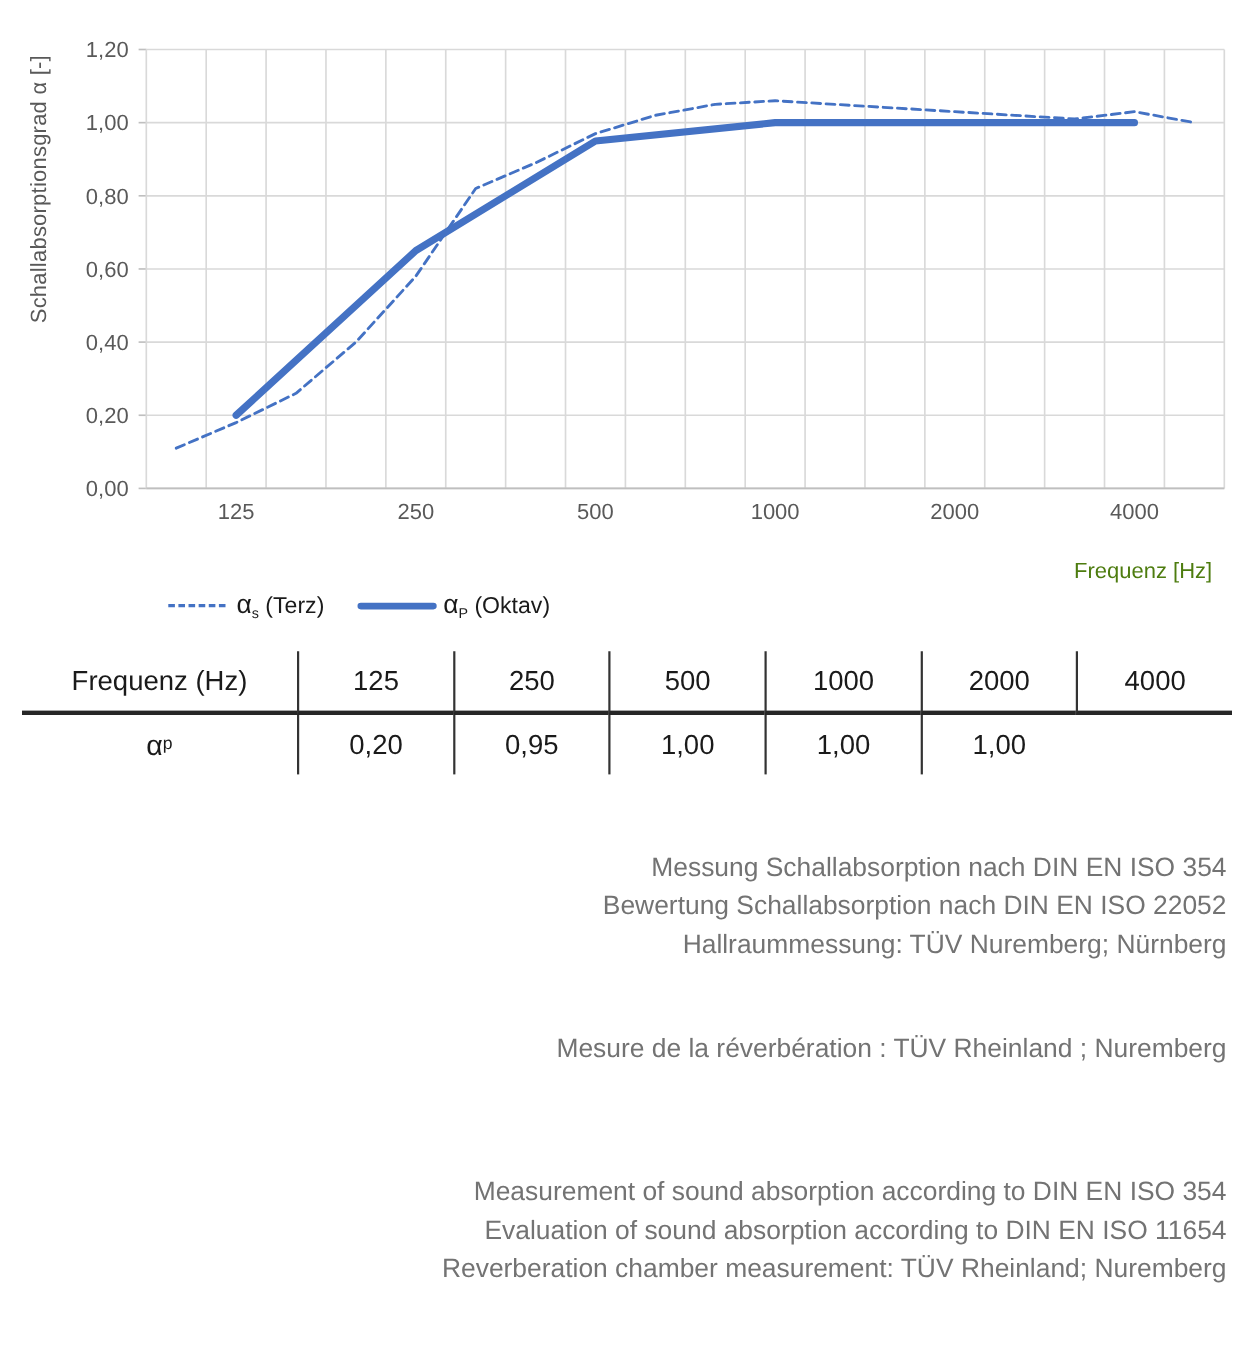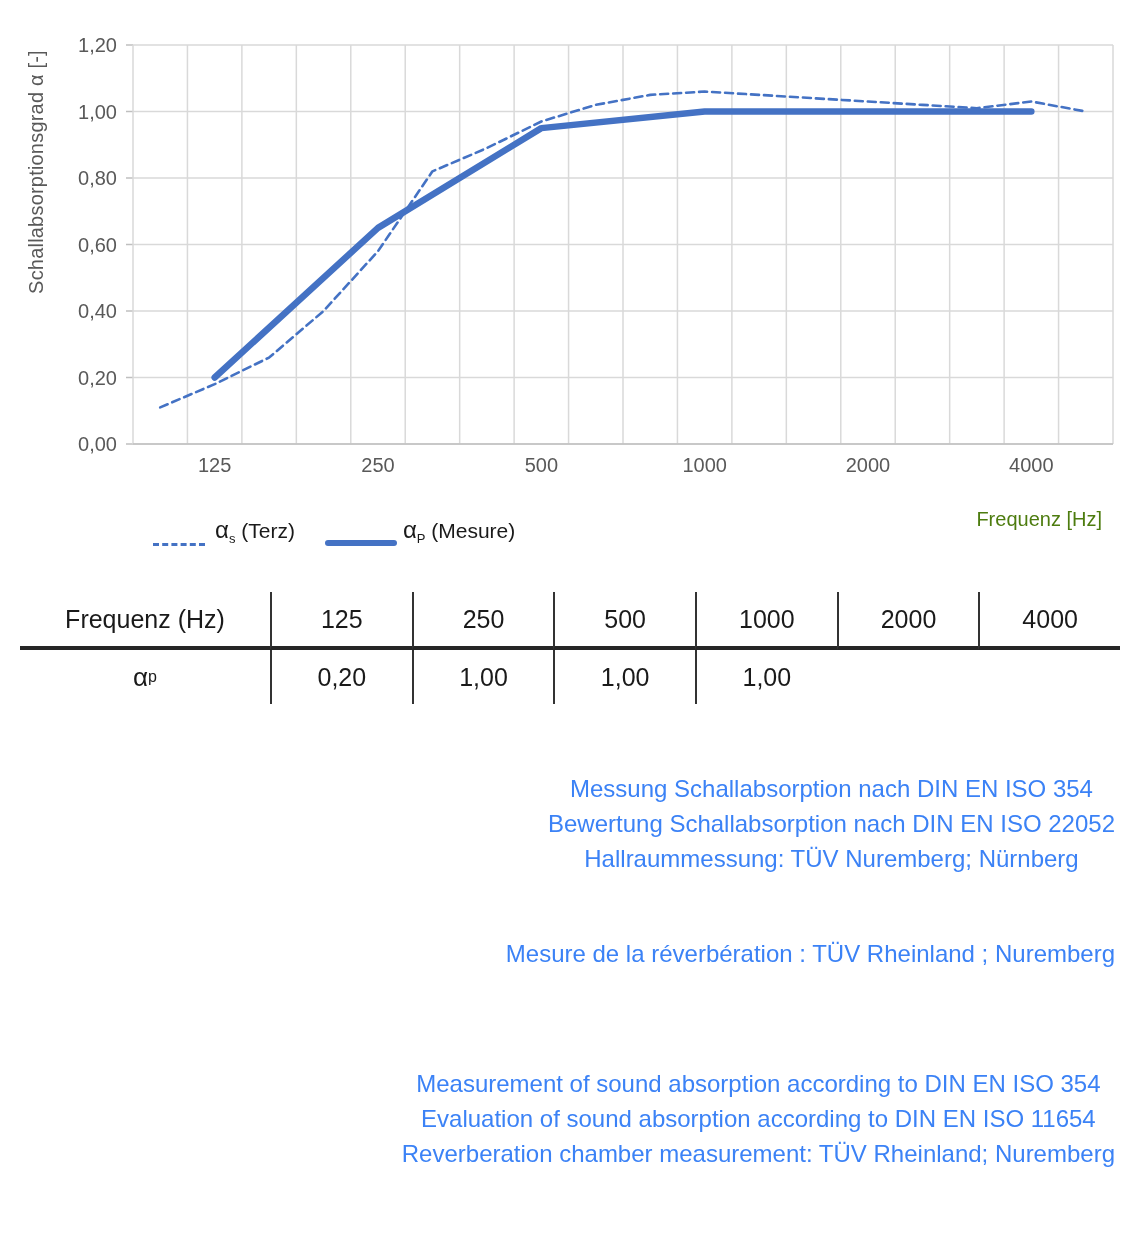--- a/index.html
+++ b/index.html
@@ -16,21 +16,21 @@
     white-space:nowrap;font-size:20px;color:#595959;letter-spacing:0.2px;
   }
   .x-title{
     position:absolute;top:508px;right:33px;
     font-size:20px;color:#4d7c0f;
   }
   .legend{
     position:absolute;top:516px;left:153px;
     display:flex;align-items:center;gap:30px;font-size:21px;color:#1a1a1a;
   }
-  .legend-item{display:flex;align-items:flex-end;}
+  .legend-item{display:flex;align-items:center;margin-top:20px;}
   .sample-dashed{
     display:inline-block;width:52px;height:0;
     border-top:3px dashed #4472C4;margin-right:10px;
   }
   .sample-solid{
     display:inline-block;width:72px;height:6px;
     background:#4472C4;margin-right:6px;border-radius:3px;
   }
   .legend-text .alpha{font-size:24px;}
   .legend-text sub{font-size:13px;}
@@ -43,22 +43,22 @@
   .abs-table .tc{
     height:54px;display:flex;align-items:center;justify-content:center;
     text-align:center;
   }
   .abs-table .tc.vline{border-left:2px solid #333333;}
   .abs-table .hdr{border-bottom:4px solid #262626;text-align:right;}
   .abs-table .alpha{font-size:26px;}
   .abs-table sub{font-size:16px;}
   
   .notes{
-    position:absolute;right:20px;text-align:center;
-    font-size:24px;line-height:35px;color:#3b82f6;white-space:nowrap;
+    position:absolute;right:20px;text-align:right;
+    font-size:24px;line-height:35px;color:#737373;white-space:nowrap;
   }
   .notes-de{top:771px;}
   .notes-fr{top:936px;}
   .notes-en{top:1066px;}
 </style>
 </head>
 <body>
 
 <div id="chart-wrap">
   <svg id="chart-svg" width="1135" height="500">
@@ -116,39 +116,40 @@
   <div class="y-title">Schallabsorptionsgrad α [-]</div>
   <div class="x-title">Frequenz [Hz]</div>
 
   <div class="legend">
     <div class="legend-item">
       <span class="sample-dashed"></span>
       <span class="legend-text"><span class="alpha">α</span><sub>s</sub><span> (Terz)</span></span>
     </div>
     <div class="legend-item">
       <span class="sample-solid"></span>
-      <span class="legend-text"><span class="alpha">α</span><sub>P</sub><span> (Mesure)</span></span>
+      <span class="legend-text"><span class="alpha">α</span><sub>P</sub><span> (Oktav)</span></span>
     </div>
   </div>
 </div>
 
 <div class="abs-table">
   <div class="tc hdr">Frequenz (Hz)</div>
   <div class="tc hdr vline">125</div>
   <div class="tc hdr vline">250</div>
   <div class="tc hdr vline">500</div>
   <div class="tc hdr vline">1000</div>
   <div class="tc hdr vline">2000</div>
   <div class="tc hdr vline">4000</div>
 
   <div class="tc">
       <span class="alpha">α</span>
       <sub>p</sub>
     </div>
   <div class="tc vline">0,20</div>
+  <div class="tc vline">0,95</div>
   <div class="tc vline">1,00</div>
   <div class="tc vline">1,00</div>
   <div class="tc vline">1,00</div>
 </div>
 
 <div class="notes notes-de">
   <div>Messung Schallabsorption nach DIN EN ISO 354</div>
   <div>Bewertung Schallabsorption nach DIN EN ISO 22052</div>
   <div>Hallraummessung: TÜV Nuremberg; Nürnberg</div>
 </div>

